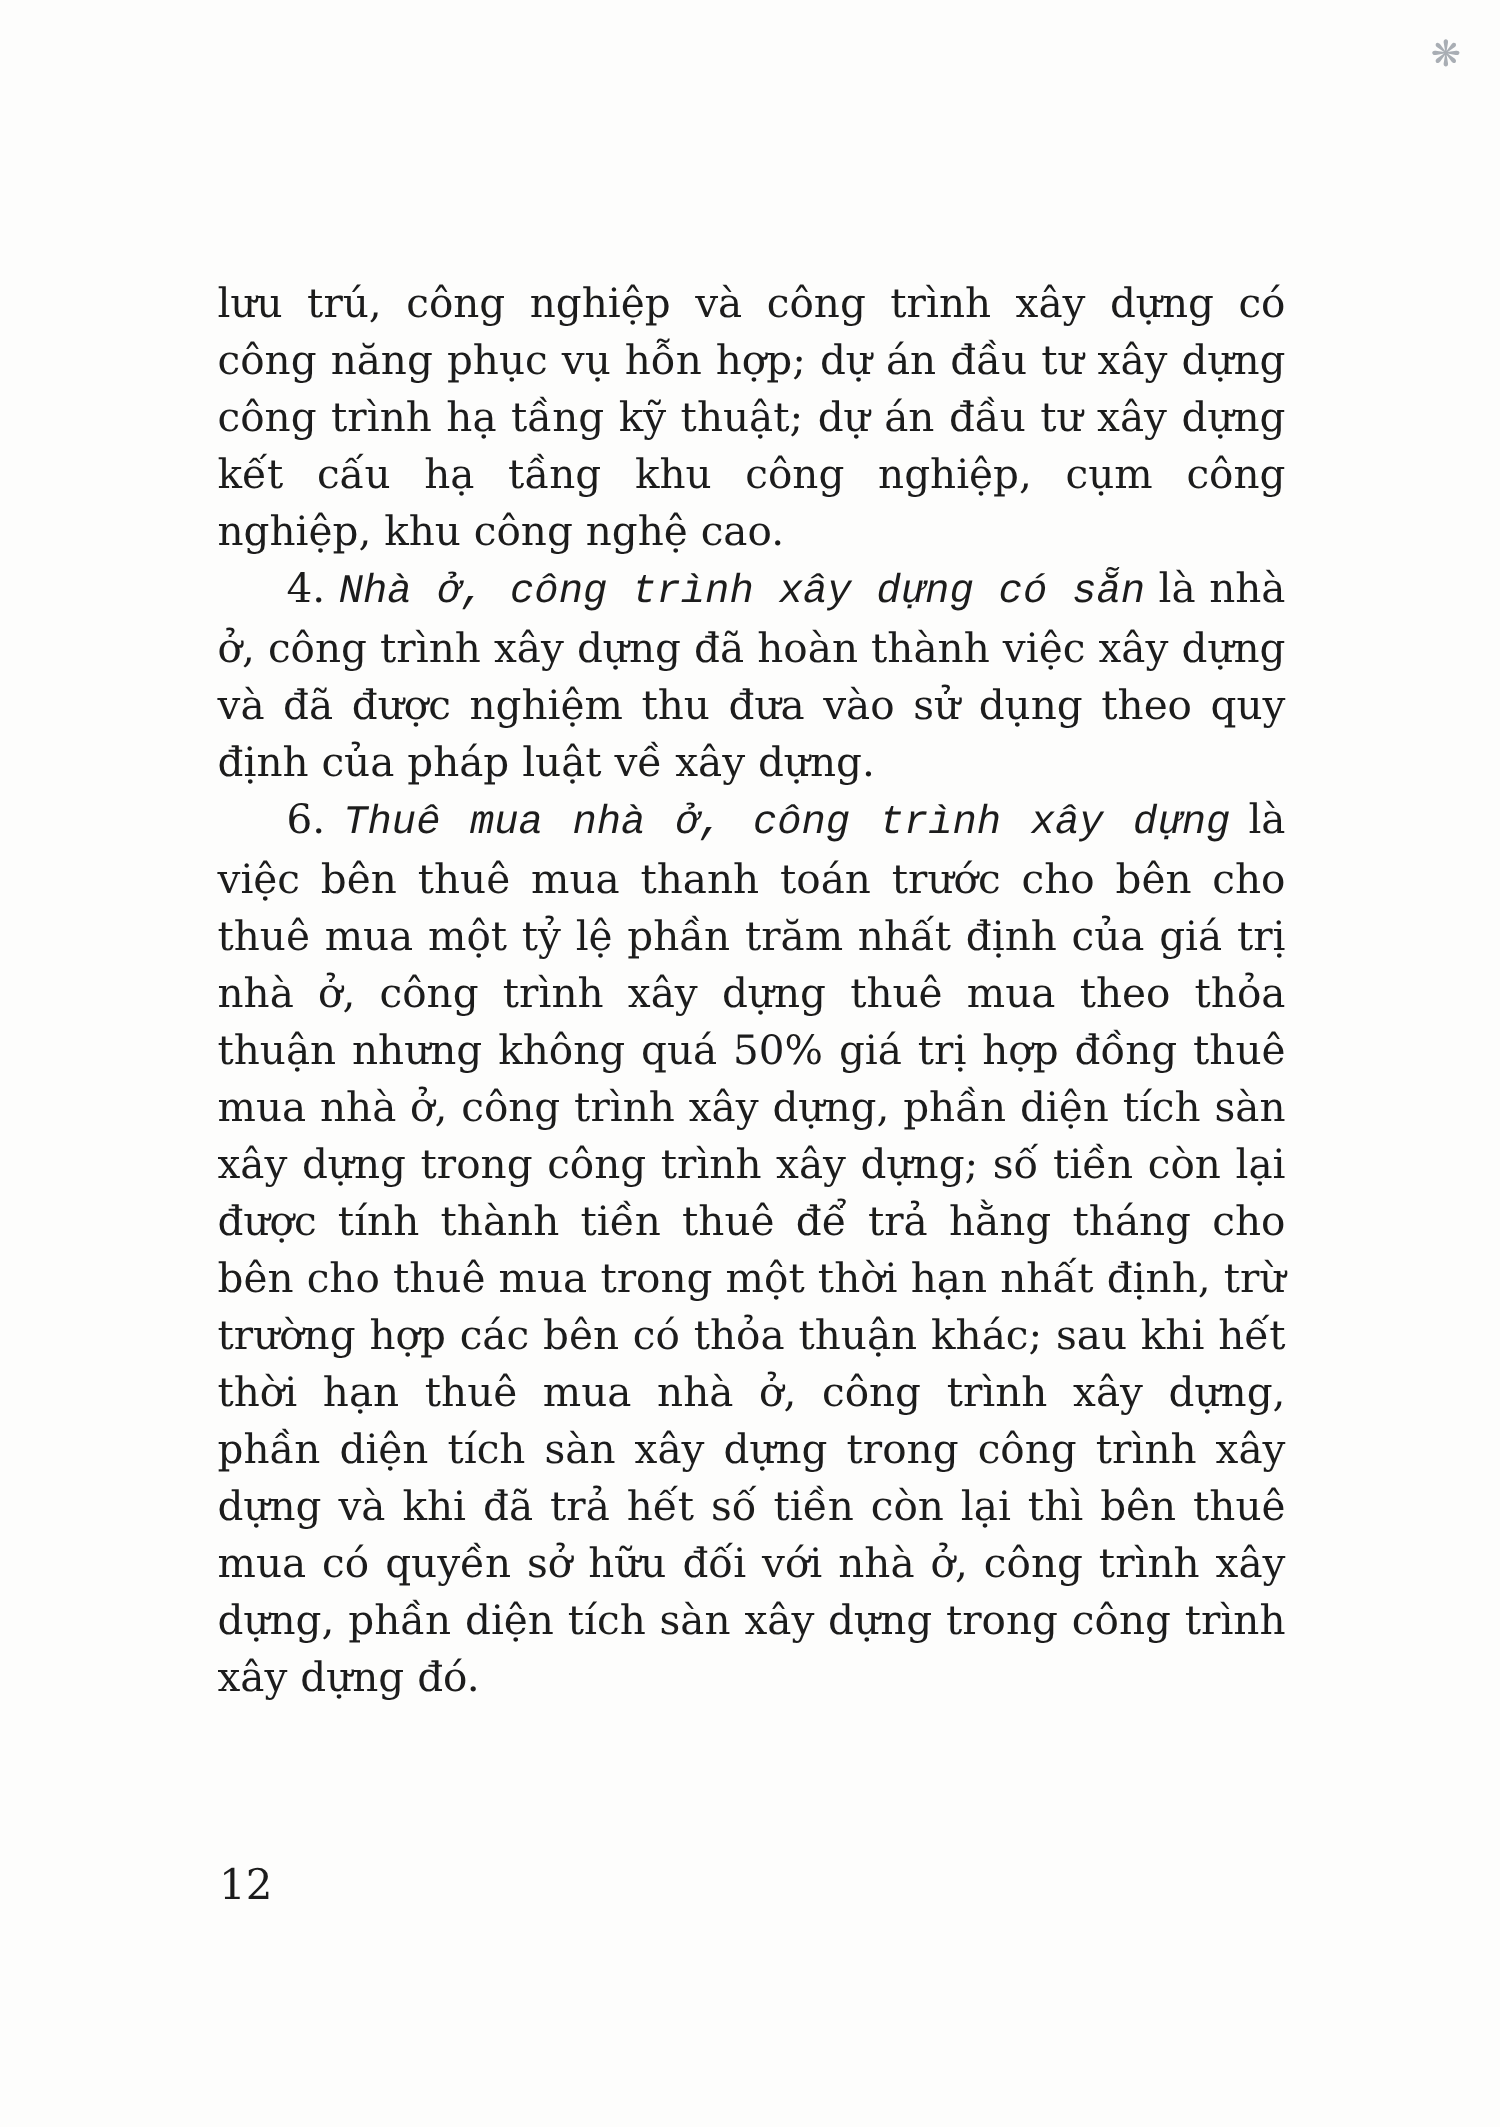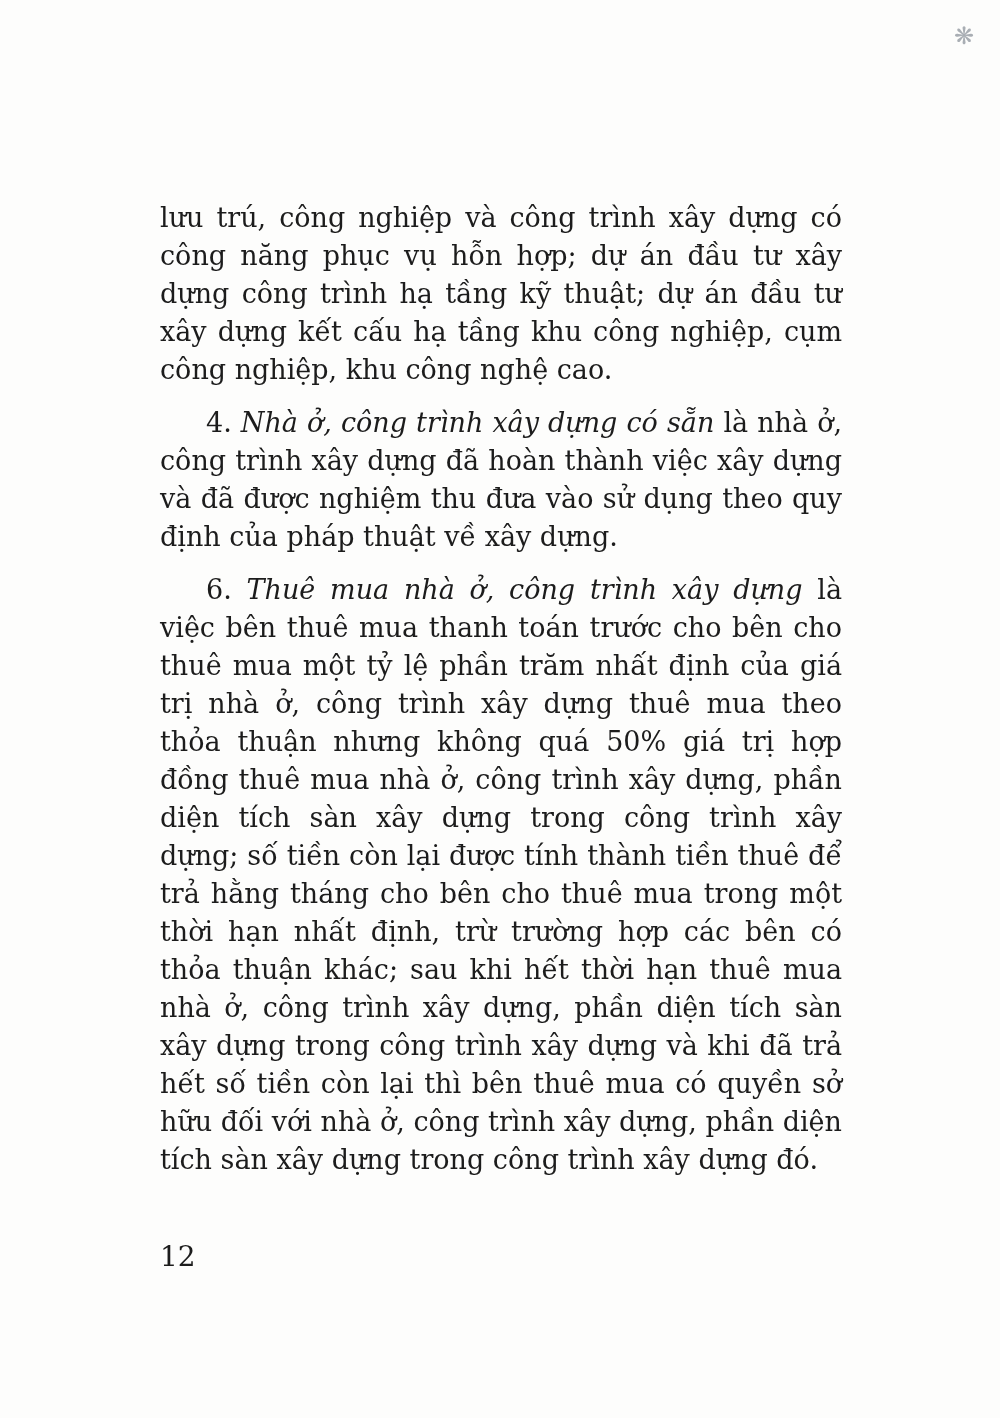--- a/index.html
+++ b/index.html
@@ -26,41 +26,41 @@
   .text-block {
     position: absolute;
     left: 145px;
     top: 184px;
     width: 712px;
     font-size: 27px;
     line-height: 38px;
     text-align: justify;
     text-justify: inter-word;
   }
-  .para { margin: 15px; }
+  .para { margin: 0; }
   .para.indent { text-indent: 46px; }
-  .para em { font-style: italic; }
+  .para em { font-style: italic; font-family: Liberation Mono, monospace; }
   .page-number {
     position: absolute;
-    left: 160px;
+    left: 146px;
     top: 1240px;
     font-size: 28px;
     line-height: 1.2;
     color: #1c1c1c;
     text-align: right;
   }
 </style>
 </head>
 <body>
 
 <div class="page">
 
   <div class="deco">❋</div>
 
   <div class="text-block">
       <p class="para"><span>lưu trú, công nghiệp và công trình xây dựng có công năng phục vụ hỗn hợp; dự án đầu tư xây dựng công trình hạ tầng kỹ thuật; dự án đầu tư xây dựng kết cấu hạ tầng khu công nghiệp, cụm công nghiệp, khu công nghệ cao.</span></p>
-      <p class="para indent"><span>4. </span><em>Nhà ở, công trình xây dựng có sẵn</em><span> là nhà ở, công trình xây dựng đã hoàn thành việc xây dựng và đã được nghiệm thu đưa vào sử dụng theo quy định của pháp thuật về xây dựng.</span></p>
+      <p class="para indent"><span>4. </span><em>Nhà ở, công trình xây dựng có sẵn</em><span> là nhà ở, công trình xây dựng đã hoàn thành việc xây dựng và đã được nghiệm thu đưa vào sử dụng theo quy định của pháp luật về xây dựng.</span></p>
       <p class="para indent"><span>6. </span><em>Thuê mua nhà ở, công trình xây dựng</em><span> là việc bên thuê mua thanh toán trước cho bên cho thuê mua một tỷ lệ phần trăm nhất định của giá trị nhà ở, công trình xây dựng thuê mua theo thỏa thuận nhưng không quá 50% giá trị hợp đồng thuê mua nhà ở, công trình xây dựng, phần diện tích sàn xây dựng trong công trình xây dựng; số tiền còn lại được tính thành tiền thuê để trả hằng tháng cho bên cho thuê mua trong một thời hạn nhất định, trừ trường hợp các bên có thỏa thuận khác; sau khi hết thời hạn thuê mua nhà ở, công trình xây dựng, phần diện tích sàn xây dựng trong công trình xây dựng và khi đã trả hết số tiền còn lại thì bên thuê mua có quyền sở hữu đối với nhà ở, công trình xây dựng, phần diện tích sàn xây dựng trong công trình xây dựng đó.</span></p>
     </div>
 
   <div class="page-number">12</div>
 
 </div>
 
 </body></html>

